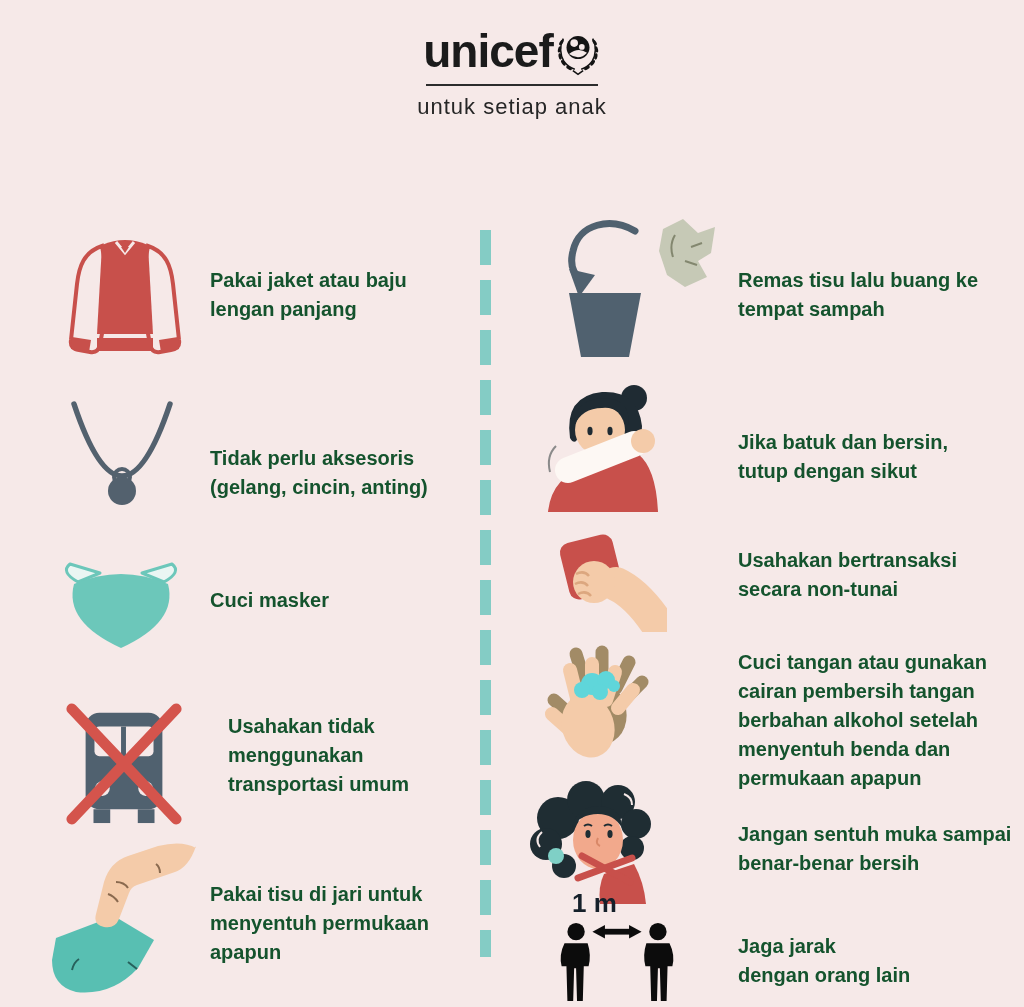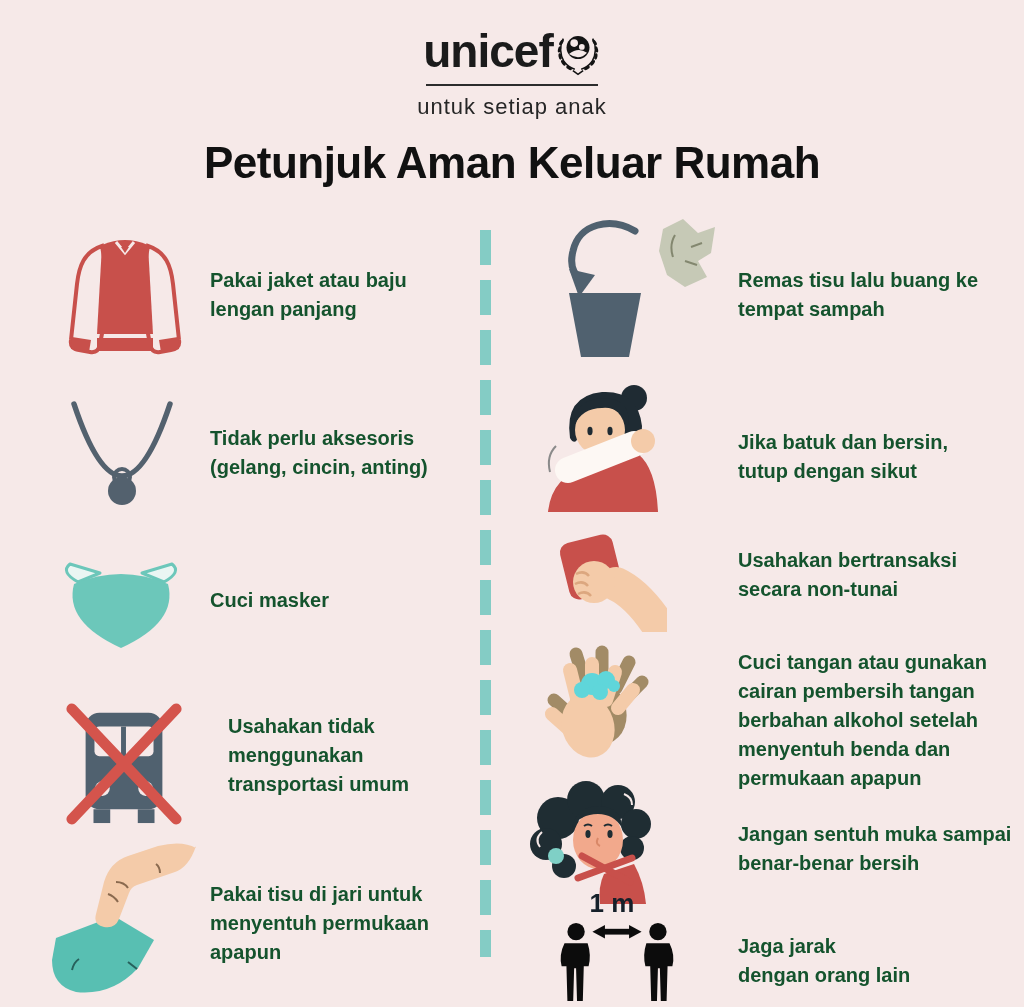--- a/index.html
+++ b/index.html
@@ -14,21 +14,21 @@
   .logo-rule{width:172px;height:2px;background:#2c2c2c;margin:6px auto 8px auto;}
   .tagline{font-size:22px;color:#262626;letter-spacing:1px;}
   
   .title{top:138px;left:0;width:1024px;text-align:center;font-size:44px;font-weight:bold;
          letter-spacing:-0.5px;color:#111;}
   
   .divider{left:480px;top:230px;width:11px;height:727px;
            background:repeating-linear-gradient(to bottom,#84ccc5 0 35px,transparent 35px 50px);}
   
   .tip{font-size:20px;font-weight:bold;color:#14532d;line-height:1.45;white-space:pre-line;}
-  .dist-label{font-size:26px;font-weight:bold;color:#15202a;text-align:center;}
+  .dist-label{font-size:26px;font-weight:bold;color:#15202a;}
   svg{display:block;width:100%;height:100%;}
 </style>
 </head>
 <body>
 
 <div class="canvas">
 
   <div class="abs logo-block">
     <div class="logo-row">
       <span class="brand">unicef</span>
@@ -55,21 +55,20 @@
             <ellipse cx="59" cy="54" rx="5" ry="2.4" transform="rotate(126 59 54)"></ellipse>
             <ellipse cx="50" cy="62" rx="5" ry="2.4" transform="rotate(150 50 62)"></ellipse>
           </g>
         </svg>
       </span>
     </div>
     <div class="logo-rule"></div>
     <div class="tagline">untuk setiap anak</div>
   </div>
 
-  <div class="abs title">Petunjuk Aman Keluar Rumah</div>
 
   <div class="abs divider"></div>
 
   <div class="abs" style="left:60px;top:230px;width:130px;height:132px;">
     <svg viewBox="0 0 130 132">
       <g stroke="#c8504b" stroke-width="4" fill="#f6e9e8">
         <path d="M42 16 C24 22 19 36 17 54 L11 110 c-1 6 2 9 8 10 l11 2 c6 1 9 -2 10 -8 L50 62 Z"></path>
         <path d="M88 16 C106 22 111 36 113 54 L119 110 c1 6 -2 9 -8 10 l-11 2 c-6 1 -9 -2 -10 -8 L80 62 Z"></path>
       </g>
       <path d="M12 107 l19 3 -2 12 -18 -3 z" fill="#c8504b"></path>
@@ -83,21 +82,21 @@
   <div class="abs tip" style="left:210px;top:266px;width:290px;">Pakai jaket atau baju
 lengan panjang</div>
 
   <div class="abs" style="left:66px;top:400px;width:112px;height:114px;">
     <svg viewBox="0 0 112 114">
       <path d="M8 4 Q56 148 104 4" fill="none" stroke="#53616e" stroke-width="5.5" stroke-linecap="round"></path>
       <circle cx="56" cy="77" r="8" fill="none" stroke="#53616e" stroke-width="4"></circle>
       <circle cx="56" cy="91" r="14" fill="#53616e"></circle>
     </svg>
   </div>
-  <div class="abs tip" style="left:210px;top:424px;width:290px;">Tidak perlu aksesoris
+  <div class="abs tip" style="left:210px;top:444px;width:290px;">Tidak perlu aksesoris
 (gelang, cincin, anting)</div>
 
   <div class="abs" style="left:58px;top:560px;width:126px;height:92px;">
     <svg viewBox="0 0 126 92">
       <path d="M20 22 Q2 12 12 4 L42 13 Z" fill="#eaf6f3" stroke="#6cc7ba" stroke-width="3" stroke-linejoin="round"></path>
       <path d="M106 22 Q124 12 114 4 L84 13 Z" fill="#eaf6f3" stroke="#6cc7ba" stroke-width="3" stroke-linejoin="round"></path>
       <path d="M16 24 Q63 4 110 24 Q120 62 63 88 Q6 62 16 24 Z" fill="#6cc7ba"></path>
     </svg>
   </div>
   <div class="abs tip" style="left:210px;top:586px;width:290px;">Cuci masker</div>

